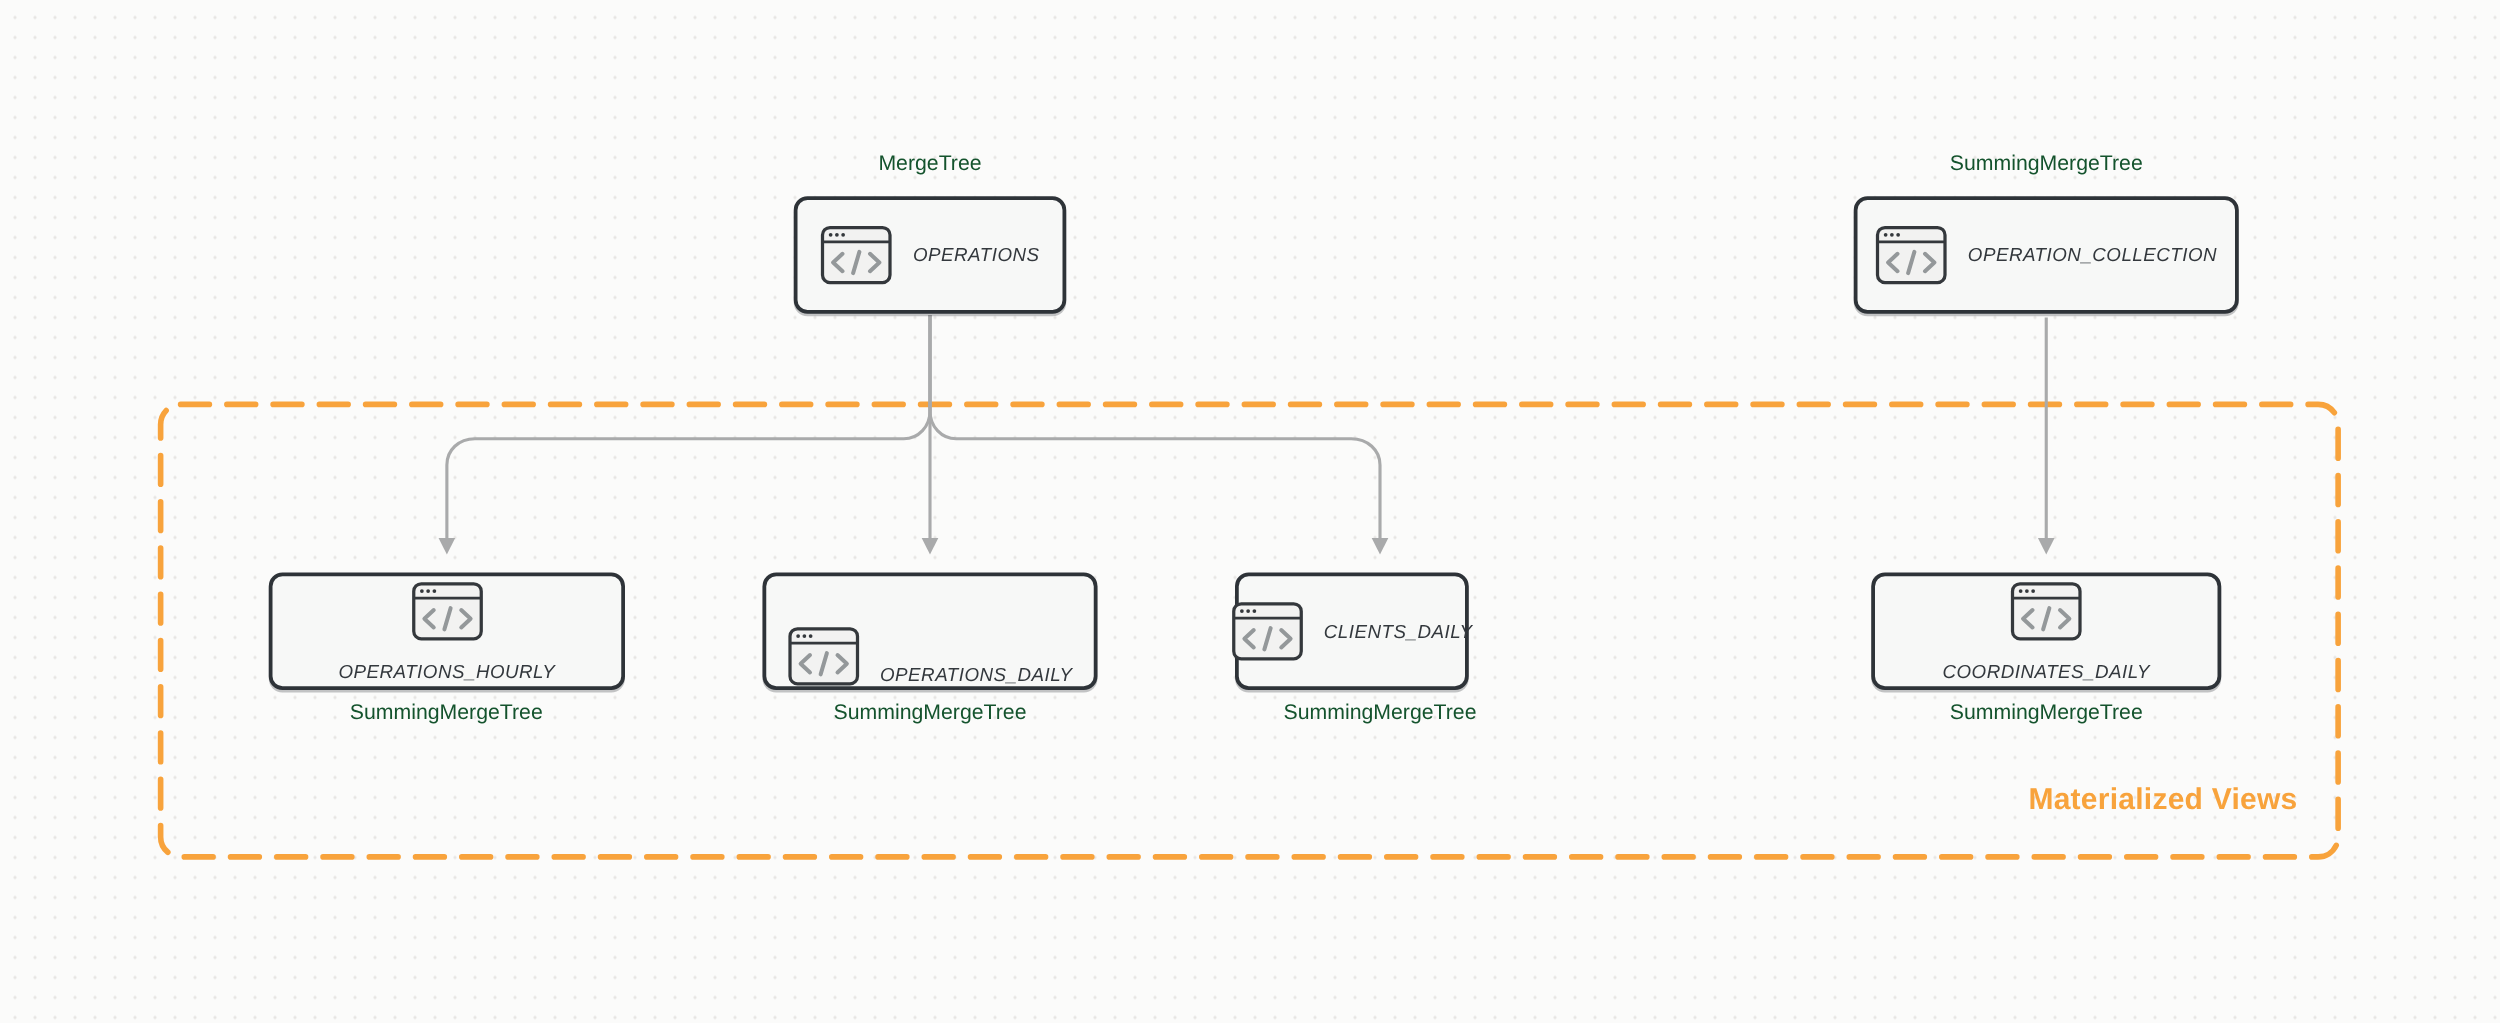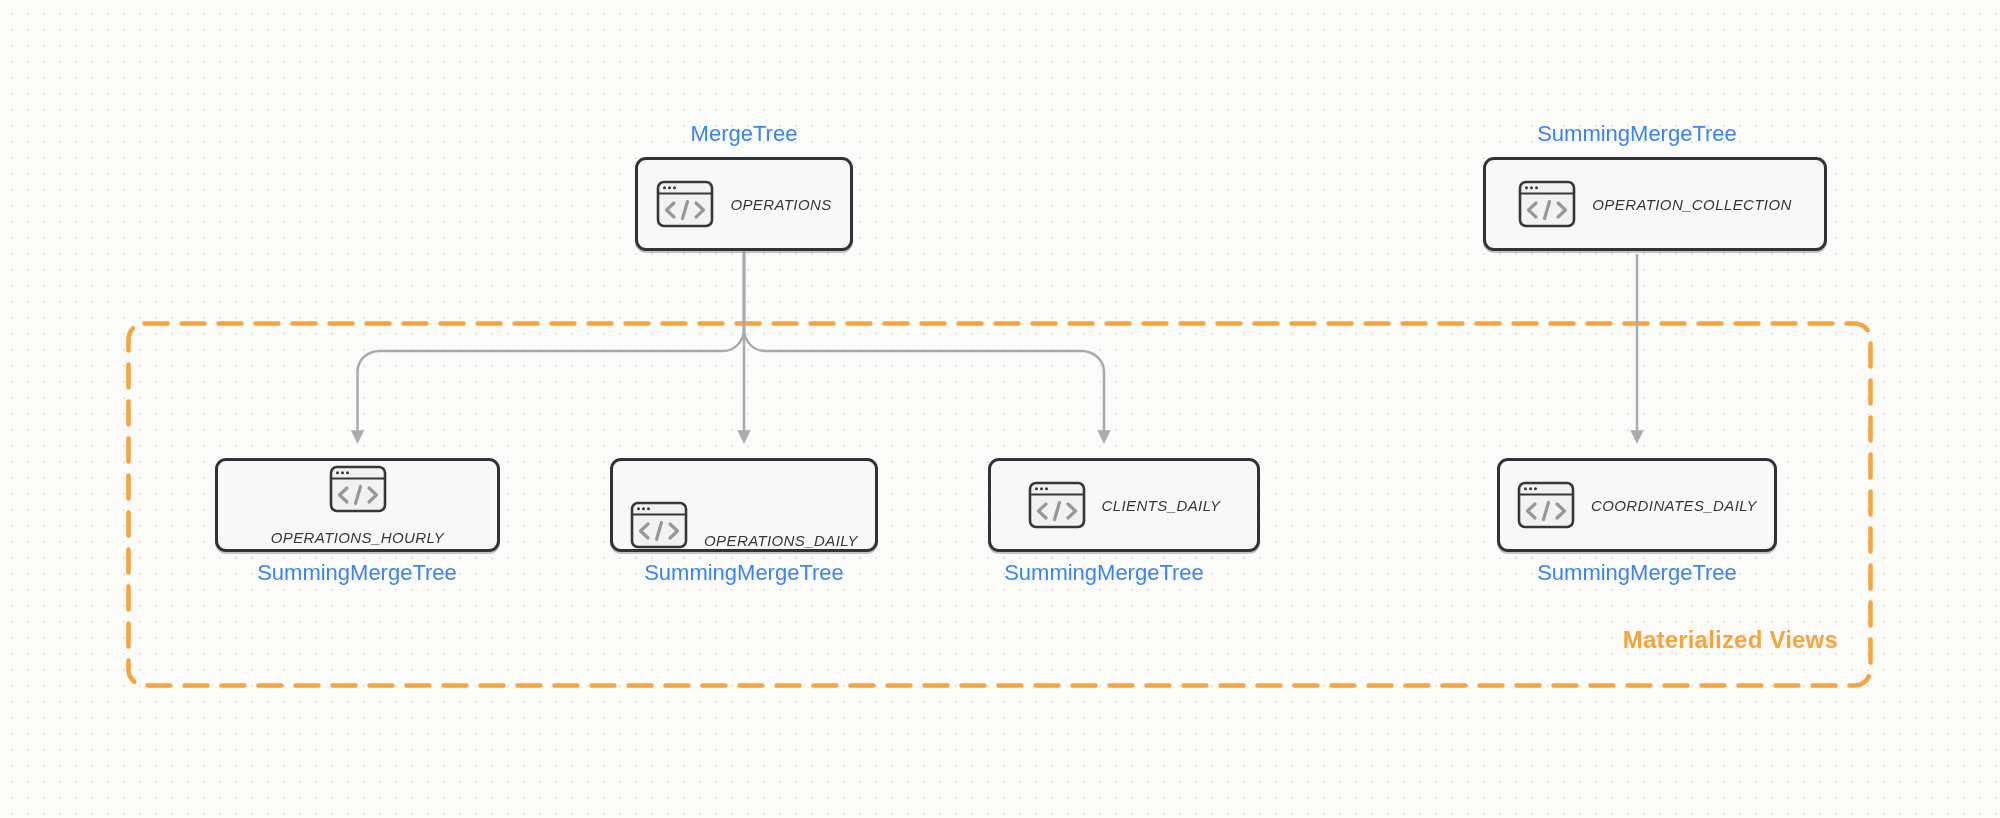--- a/index.html
+++ b/index.html
@@ -18,29 +18,29 @@
     box-shadow:0 2px 0 rgba(46,51,56,.28);
     display:flex;align-items:center;justify-content:center;gap:16px;padding:0 12px;
   }
   .node .tbl{
     font-style:italic;font-size:15px;letter-spacing:.4px;color:#33383d;
     white-space:nowrap;font-weight:500;
   }
   .icon{flex:0 0 auto;display:block;}
   .engine-label{
     position:absolute;width:300px;text-align:center;
-    font-size:22px;color:#3b82f6;white-space:nowrap;
+    font-size:17px;color:#14532d;white-space:nowrap;
   }
   
   .n-operations{left:635px;top:157px;width:218px;}
-  .n-operation-collection{left:1483px;top:157px;width:344px;}
+  .n-operation-collection{left:1483px;top:157px;width:308px;}
   .n-operations-hourly{left:215px;top:458px;width:285px;flex-direction:column;}
   .n-operations-daily{left:610px;top:458px;width:268px;align-items:flex-end;}
-  .n-clients-daily{left:988px;top:458px;width:272px;}
-  .n-coordinates-daily{left:1497px;top:458px;width:280px;}
+  .n-clients-daily{left:988px;top:458px;width:187px;}
+  .n-coordinates-daily{left:1497px;top:458px;width:280px;flex-direction:column;}
   
   .l-mergetree{left:594px;top:121px;}
   .l-smt-top{left:1487px;top:121px;}
   .l-smt-hourly{left:207px;top:560px;}
   .l-smt-daily{left:594px;top:560px;}
   .l-smt-clients{left:954px;top:560px;}
   .l-smt-coordinates{left:1487px;top:560px;}
   .group-label{
     position:absolute;left:1538px;top:626px;width:300px;text-align:right;
     font-size:24px;font-weight:700;color:#f8a33c;letter-spacing:.2px;

